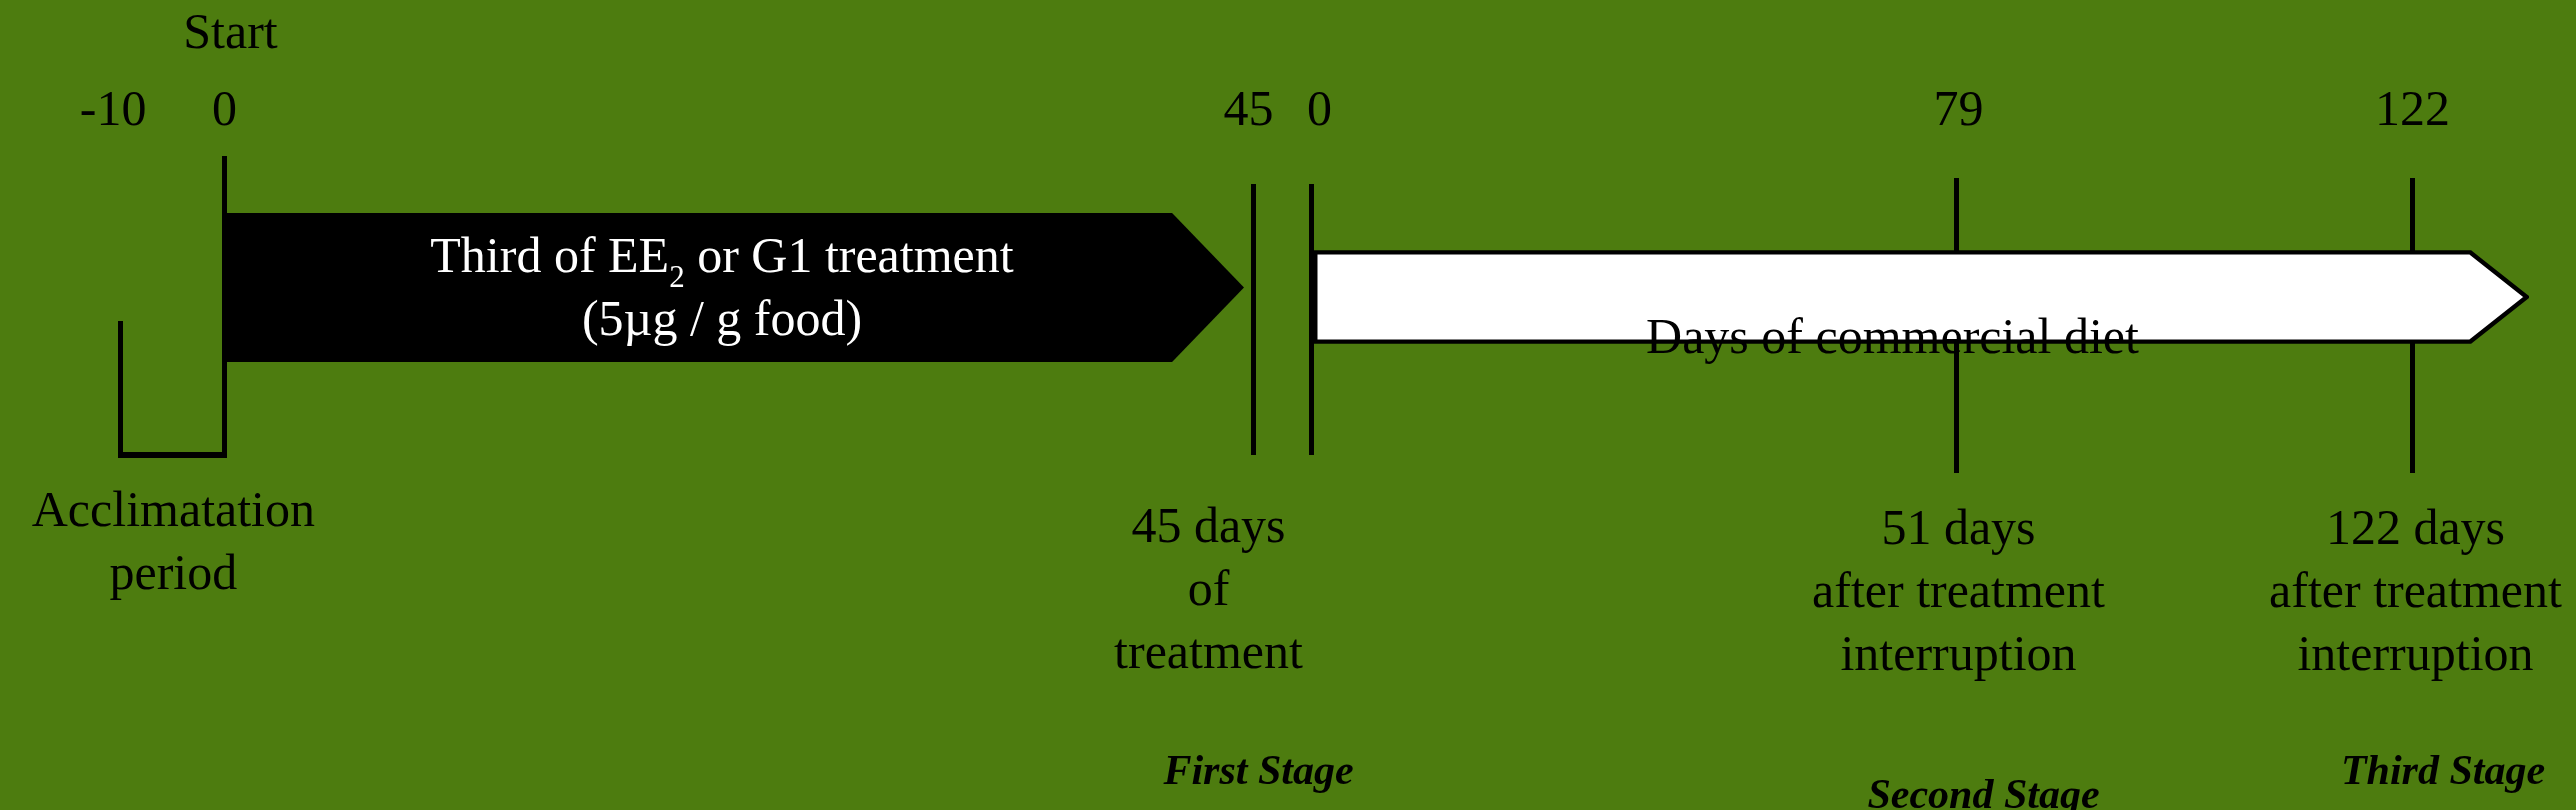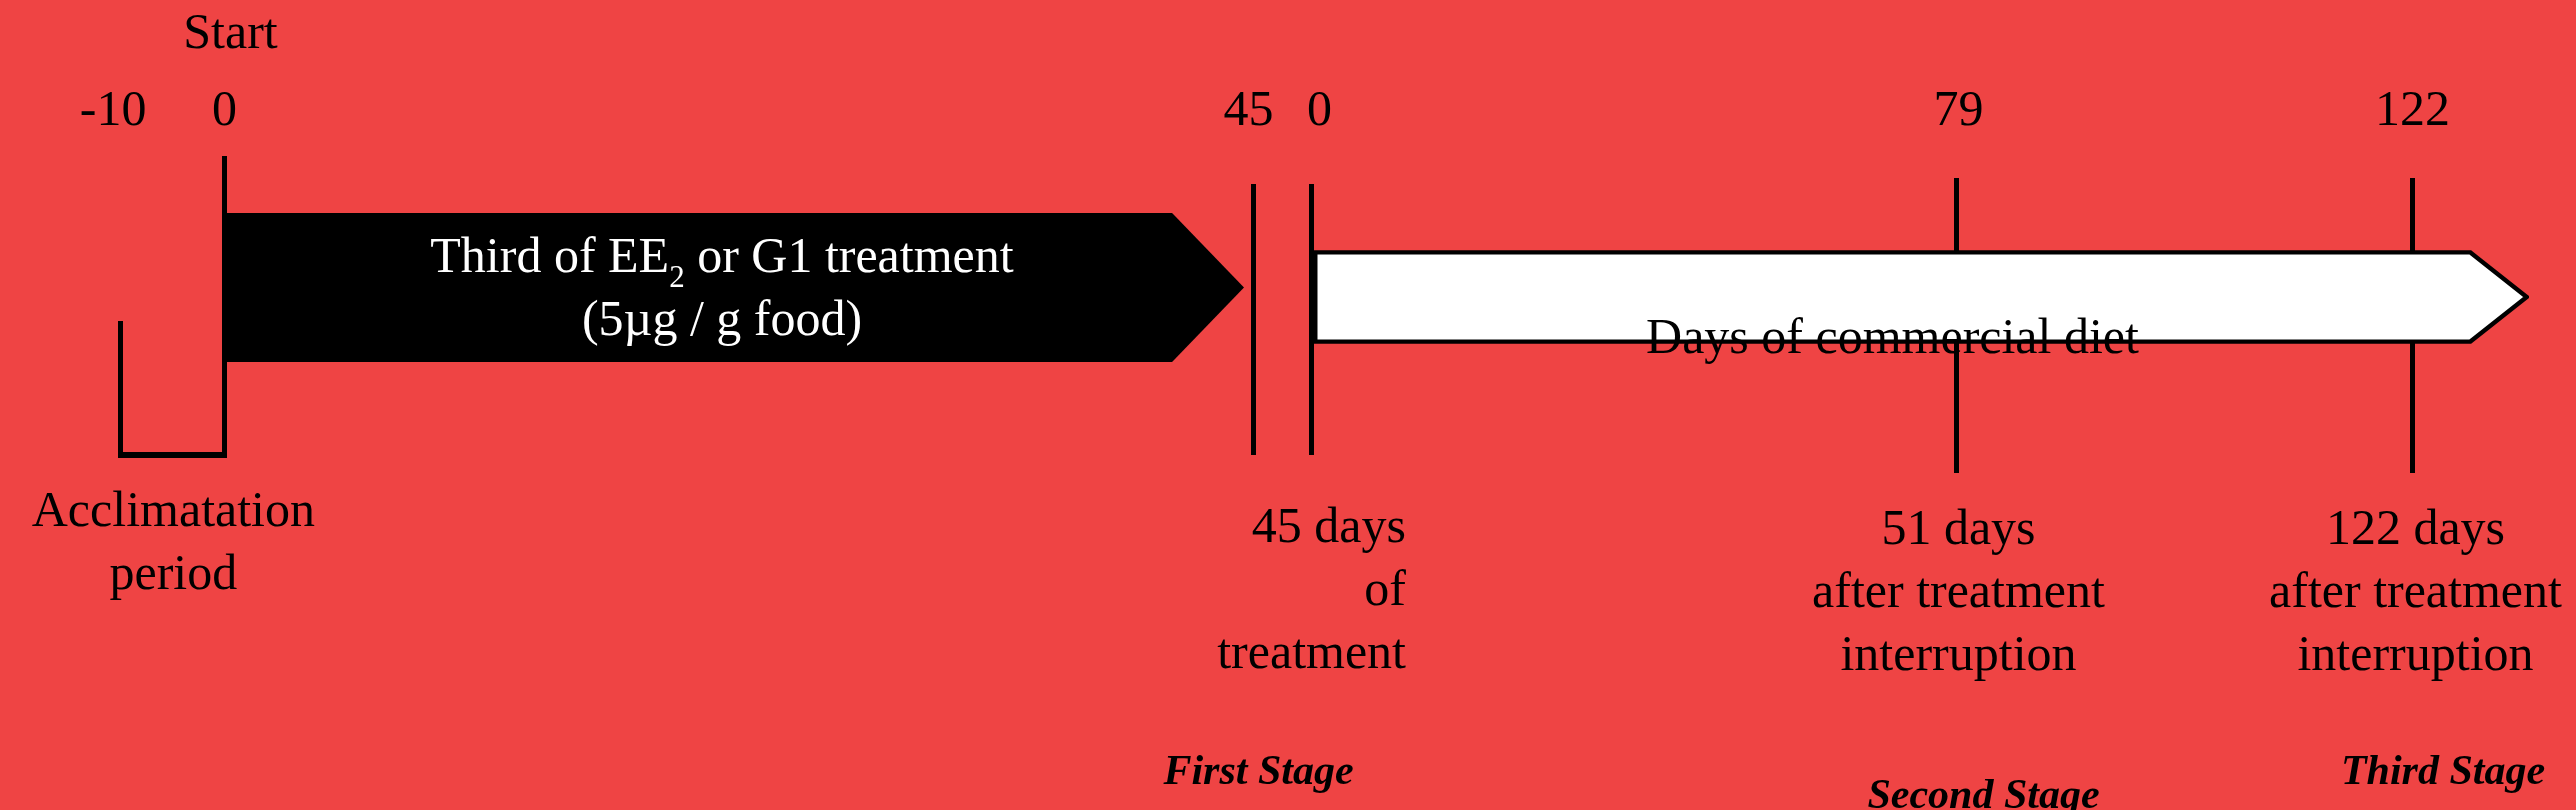--- a/index.html
+++ b/index.html
@@ -7,21 +7,21 @@
     padding: 0;
     width: 2576px;
     height: 811px;
     background: #ffffff;
     overflow: hidden;
   }
   .canvas {
     position: relative;
     width: 2576px;
     height: 811px;
-    background: #ef4444;
+    background: #4d7c0f;
     font-family: "Liberation Serif", serif;
     color: #000000;
   }
   .abs { position: absolute; }
   .txt {
     font-size: 50px;
     line-height: 63px;
     text-align: center;
     white-space: nowrap;
   }
@@ -100,21 +100,21 @@
   <div class="abs vline" style="left:1954px; top:342px; height:131px;"></div>
 
   <div class="abs vline" style="left:2410px; top:178px; height:74px;"></div>
   <div class="abs vline" style="left:2410px; top:342px; height:131px;"></div>
 
   <div class="abs txt" style="left:9.4px; top:478px; width:328px;">
     <div>Acclimatation</div>
     <div>period</div>
   </div>
 
-  <div class="abs txt" style="left:1093px; top:494px; width:313px;text-align:right;">
+  <div class="abs txt" style="left:1052px; top:494px; width:313px;">
     <div>45 days</div>
     <div>of</div>
     <div>treatment</div>
   </div>
 
   <div class="abs txt" style="left:1763px; top:496px; width:391px;">
     <div>51 days</div>
     <div>after treatment</div>
     <div>interruption</div>
   </div>

